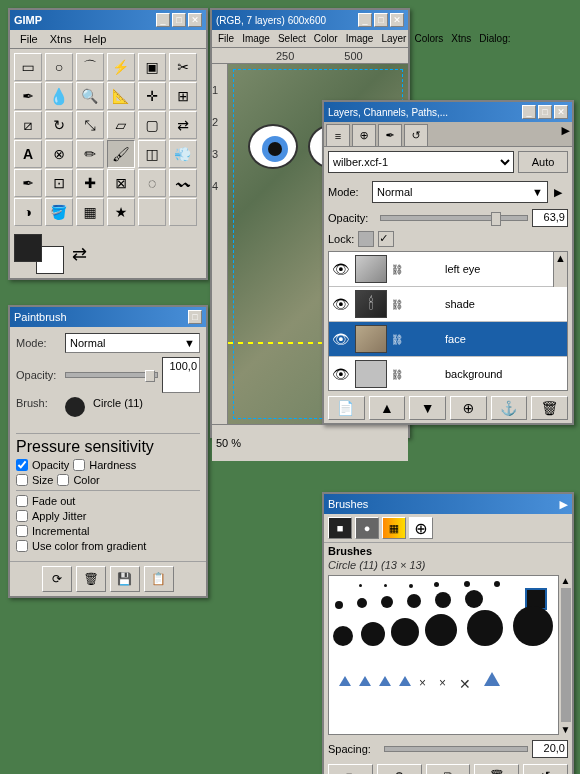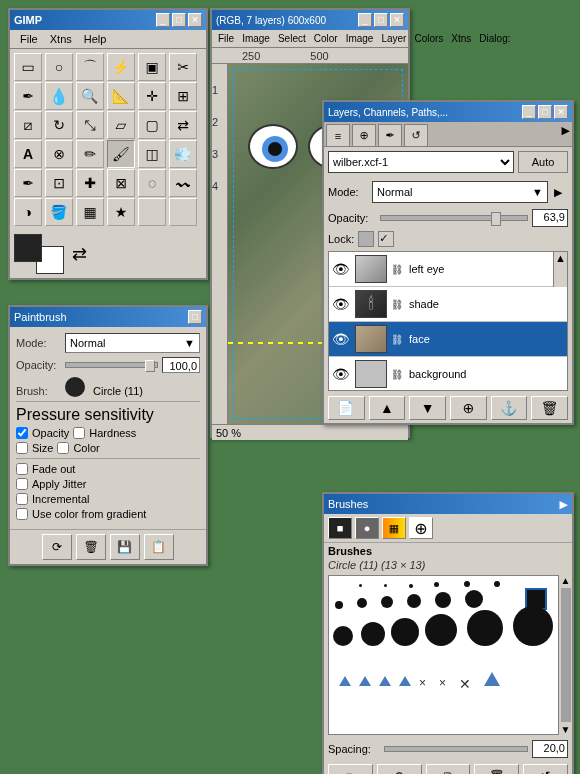--- a/index.html
+++ b/index.html
@@ -134,31 +134,31 @@
     .option-slider-thumb {
       position: absolute;
       top: -3px;
       width: 10px; height: 12px;
       background: #d4d0c8;
       border: 1px solid #808080;
       border-top-color: #fff;
       border-left-color: #fff;
     }
     .option-value {
-      width: 38px; height: 16px;
+      width: 38px; height: 36px;
       background: white;
       border: 1px solid #808080;
       border-top-color: #404040;
       border-left-color: #404040;
       text-align: right;
       padding: 2px;
     }
     .brush-preview {
-      display: flex; align-items: flex-end; gap: 4px;
-      margin-bottom: 4px;
+      display: flex; align-items: flex-start; gap: 4px;
+      margin-bottom: 16px;
     }
     .brush-circle-icon {
       width: 20px; height: 20px;
       border-radius: 50%;
       background: #222;
     }
     .section-divider {
       height: 1px;
       background: #a0a0a0;
       margin: 4px 0;
@@ -288,21 +288,21 @@
       right: 5px; bottom: 5px;
       border: 1px dashed #00aaff;
     }
     .yellow-line {
       position: absolute;
       bottom: 80px; left: 0; right: 0;
       height: 2px;
       background: repeating-linear-gradient(90deg, #ffff00 0 5px, transparent 5px 10px);
     }
     .canvas-statusbar {
-      height: 16px;
+      height: 37px;
       background: #d4d0c8;
       border-top: 1px solid #808080;
       display: flex; align-items: center;
       padding: 0 4px;
       font-size: 10px;
     }
 
     
     .layers-panel {
       position: absolute;
@@ -410,21 +410,21 @@
       background: #888;
       margin: 2px;
       border: 1px solid #404040;
       flex-shrink: 0;
       overflow: hidden;
     }
     .layer-chain {
       width: 16px; display: flex; align-items: center; justify-content: center;
       font-size: 10px;
     }
-    .layer-name { flex: 1; padding: 0 4px; font-size: 11px; }
+    .layer-name { flex: 1; padding: 0 4px; font-size: 11px; margin-left: 36px; }
     .layers-scroll {
       width: 14px;
       background: #d4d0c8;
       border-left: 1px solid #808080;
       display: flex; flex-direction: column; align-items: center;
     }
     .layer-actions {
       display: flex; padding: 3px 4px; gap: 4px;
     }
     .layer-action-btn {
@@ -664,21 +664,21 @@
     <span class="canvas-menu-item">Select</span>
     <span class="canvas-menu-item">Color</span>
     <span class="canvas-menu-item">Image</span>
     <span class="canvas-menu-item">Layer</span>
     <span class="canvas-menu-item">Colors</span>
     <span class="canvas-menu-item">Xtns</span>
     <span class="canvas-menu-item">Dialog:</span>
   </div>
   <div class="canvas-ruler-h">
     <div class="ruler-marks">
-      <span style="margin-left:14px;">250</span>
+      <span style="margin-left:48px;">250</span>
       <span style="margin-left:50px;">500</span>
     </div>
   </div>
   <div class="canvas-area">
     <div class="canvas-ruler-v">
       <span style="margin-top:20px;">1</span>
       <span style="margin-top:20px;">2</span>
       <span style="margin-top:20px;">3</span>
       <span style="margin-top:20px;">4</span>
     </div>

